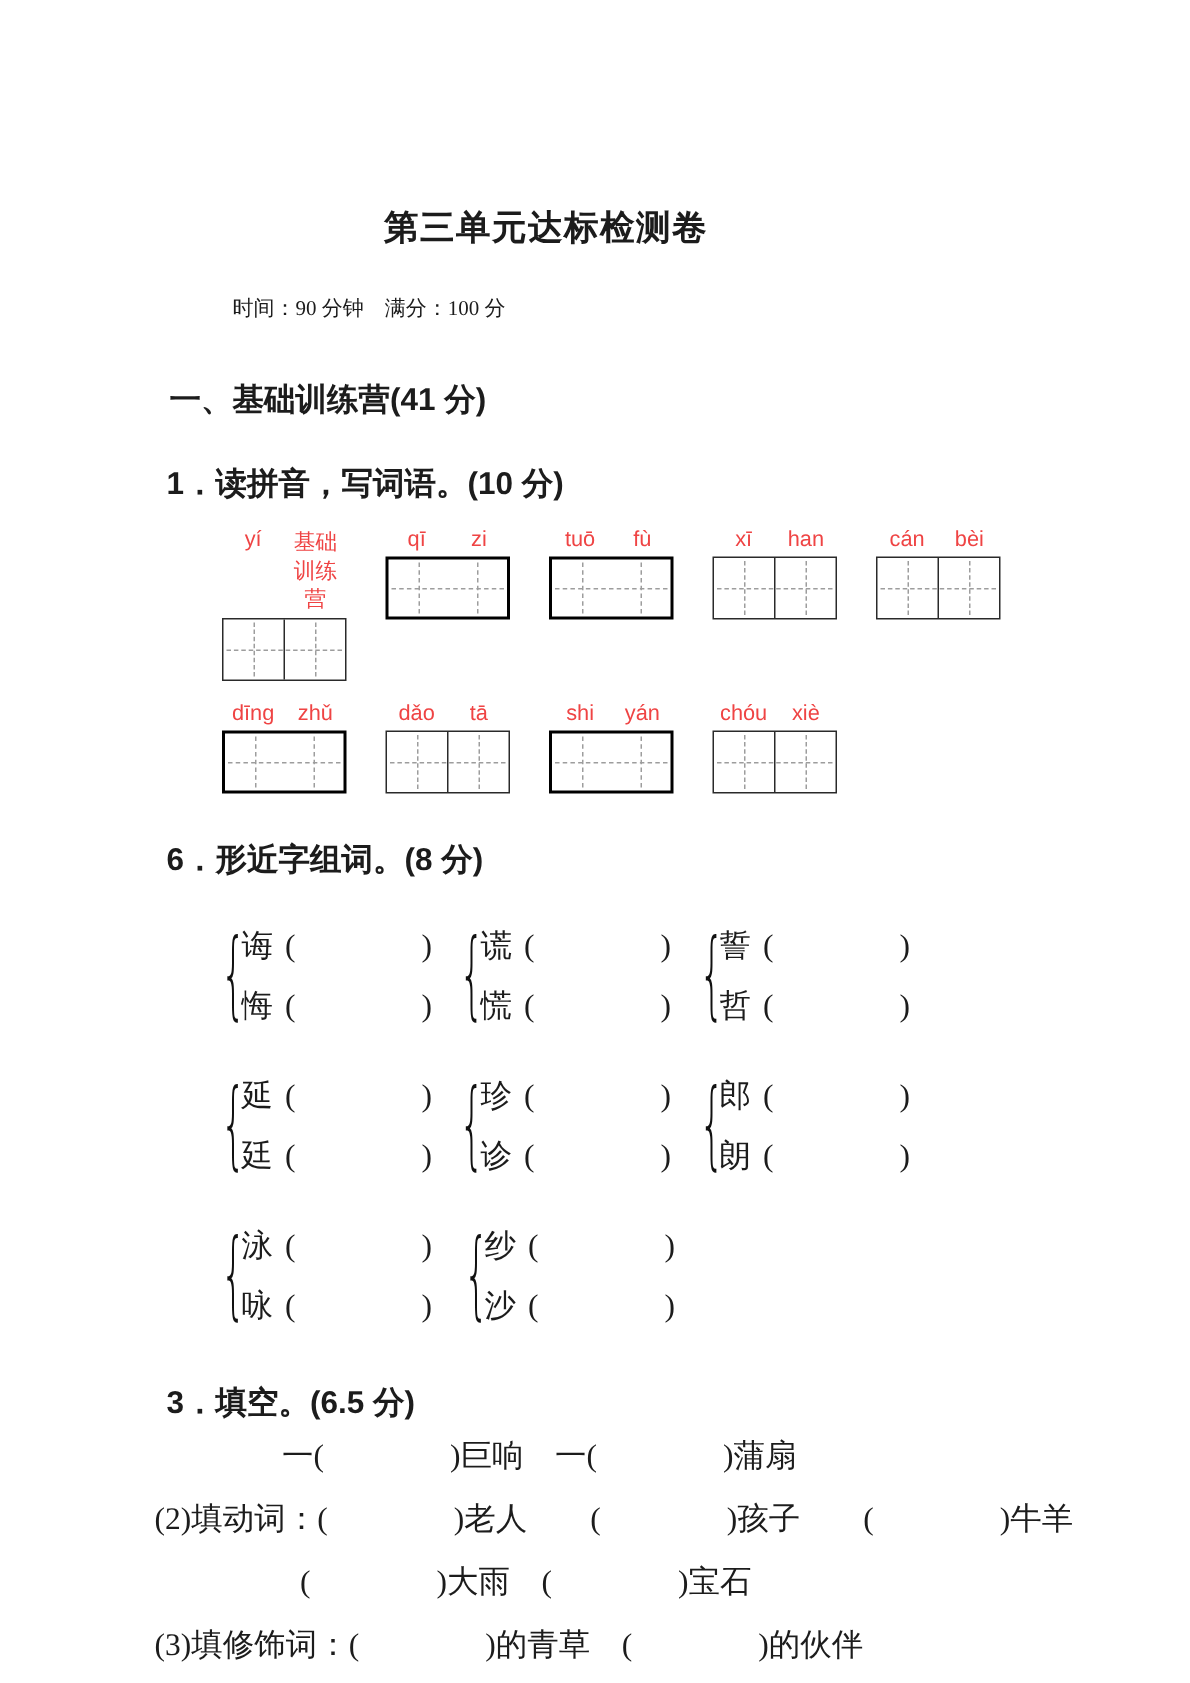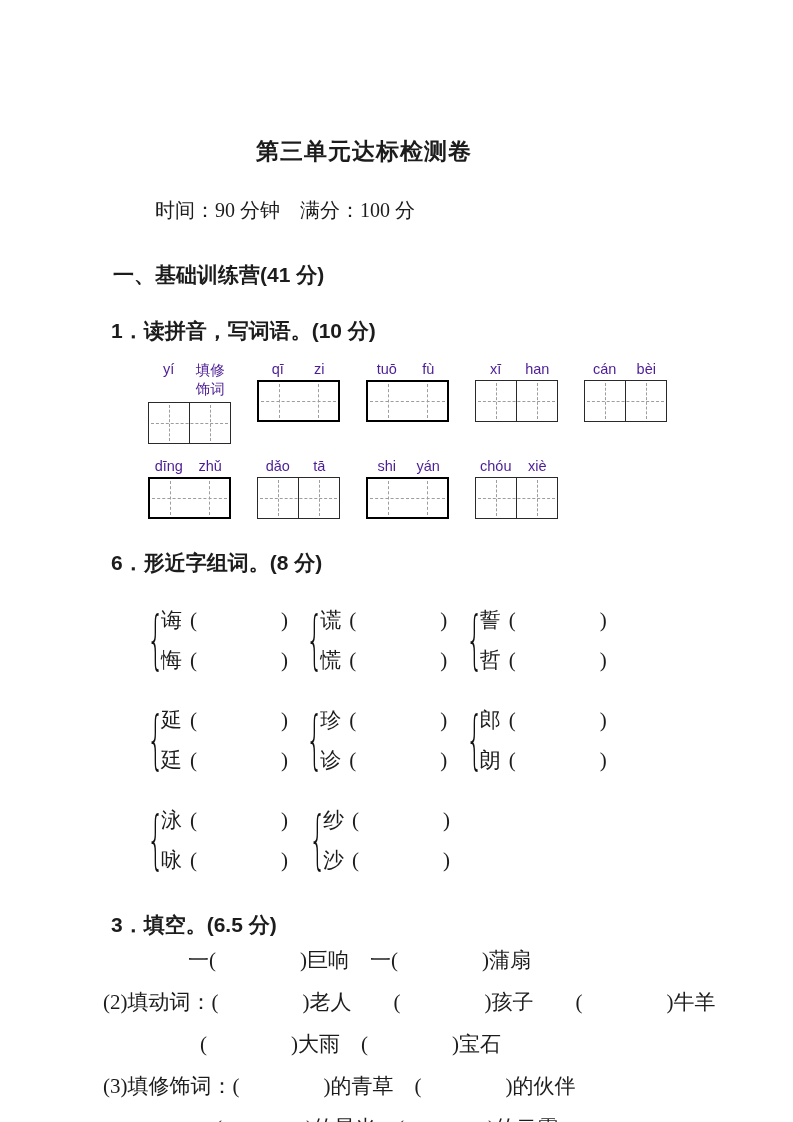--- a/index.html
+++ b/index.html
@@ -15,36 +15,36 @@
     margin-top:36px;
   }
   .content { padding:100px 95px 0 103px; }
 
   .title {
     text-align:center;
     font-size:23px;
     font-weight:bold;
     letter-spacing:1px;
   }
-  .meta { margin-top:30px; padding-left:52px; font-size:20px; }
+  .meta { margin-top:30px; padding-left:52px; font-size:14px; }
 
   .stem {
     font-weight:bold;
     font-size:21px;
     font-family:"Liberation Sans","DejaVu Sans",sans-serif;
   }
   .h1 { margin-top:37px; padding-left:10px; }
   .q1stem { margin-top:28px; padding-left:8px; }
 
   
   .pin-row { display:flex; gap:26px; padding-left:45px; margin-top:16px; }
   .pword { width:83px; }
   .plabels { display:flex; margin-bottom:3px;
     font-family:"Liberation Sans","DejaVu Sans",sans-serif;
-    font-size:14.5px; color:#4c1d95; }
+    font-size:14.5px; color:#ef4444; }
   .plabels span { flex:1; text-align:center; }
   .pbox { position:relative; display:flex; width:83px; height:42px;
     border:1.5px solid #2a2a2a; background:#fff; }
   .pbox::after { content:""; position:absolute; left:2px; right:2px; top:50%;
     border-top:1px dashed #9d9d9d; }
   .pcell { flex:1; position:relative; }
   .pcell::before { content:""; position:absolute; top:2px; bottom:2px; left:50%;
     border-left:1px dashed #9d9d9d; }
   .pbox.thin .pcell:first-child { border-right:1.4px solid #2a2a2a; }
   .pbox.thick { border-width:2.5px; border-color:#000; }
@@ -82,21 +82,21 @@
     <div class="meta">时间：90 分钟　满分：100 分</div>
 
     <div class="stem h1">一、基础训练营(41 分)</div>
 
     <div class="stem q1stem">1．读拼音，写词语。(10 分)</div>
 
     <div class="pin-row">
       <div class="pword">
         <div class="plabels">
             <span>yí</span>
-            <span>填修饰词</span>
+            <span>基础训练营</span>
           </div>
         <div class="pbox thin">
             <div class="pcell"></div>
             <div class="pcell"></div>
           </div>
       </div>
       <div class="pword">
         <div class="plabels">
             <span>qī</span>
             <span>zi</span>

